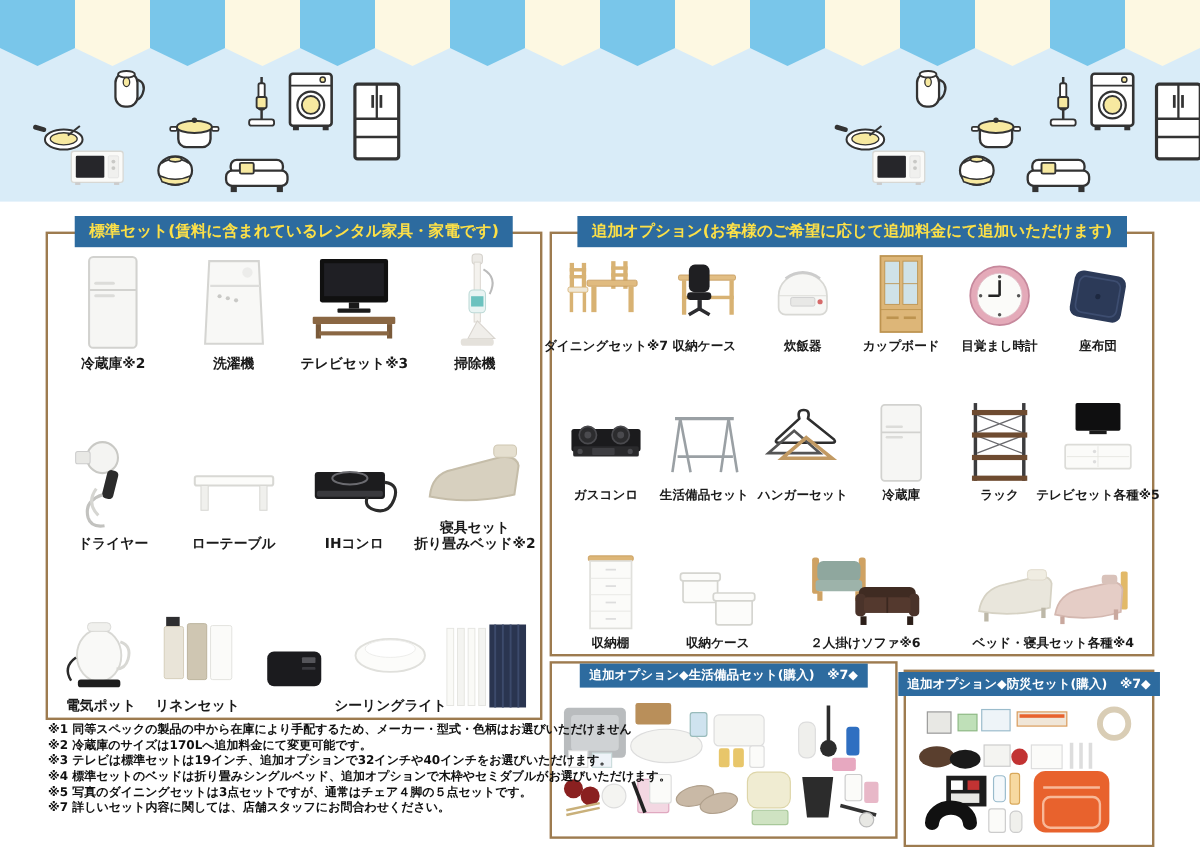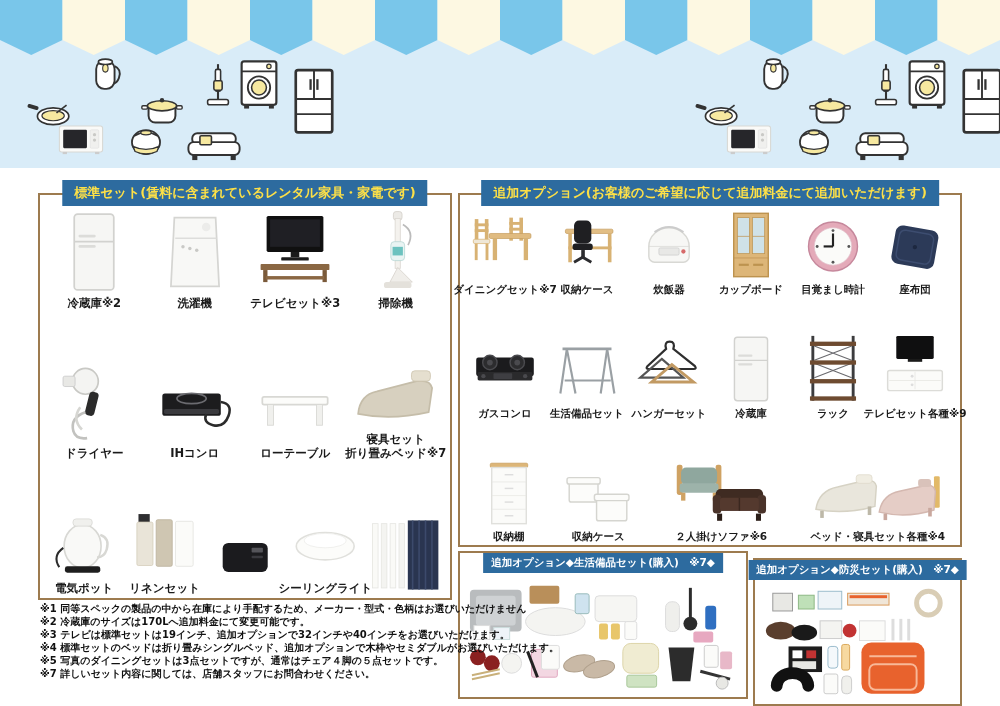--- a/index.html
+++ b/index.html
@@ -280,47 +280,47 @@
                 <rect x="42" y="38" width="11" height="28" rx="4" fill="#2b2b2b" transform="rotate(14 47 52)"></rect>
                 <path d="M40,62 q-18,6 -14,22 q3,10 16,8" stroke="#c2c2bf" stroke-width="3" fill="none"></path>
                 <path d="M34,56 q-10,14 2,26" stroke="#d6d6d2" stroke-width="3" fill="none"></path>
               </svg>
             </div>
             <div class="plabel">ドライヤー</div>
           </div>
           <div class="cell">
             <div class="img">
               <svg viewBox="0 0 100 100" preserveAspectRatio="xMidYMax meet">
+                <rect x="12" y="44" width="76" height="9" rx="2" fill="#fcfcfa" stroke="#d8d8d4" stroke-width="2"></rect>
+                <rect x="18" y="53" width="7" height="24" fill="#f0f0ed" stroke="#d8d8d4"></rect>
+                <rect x="75" y="53" width="7" height="24" fill="#f0f0ed" stroke="#d8d8d4"></rect>
+              </svg>
+            </div>
+            <div class="plabel">ローテーブル</div>
+          </div>
+          <div class="cell">
+            <div class="img">
+              <svg viewBox="0 0 100 100" preserveAspectRatio="xMidYMax meet">
                 <rect x="12" y="40" width="68" height="26" rx="3" fill="#1c1c1e"></rect>
                 <ellipse cx="46" cy="46" rx="17" ry="6" fill="none" stroke="#6b6b70" stroke-width="2"></ellipse>
                 <rect x="14" y="58" width="64" height="6" rx="2" fill="#3a3a3e"></rect>
                 <path d="M80,50 q14,2 9,16 q-5,14 -18,11 q-12,-3 -8,-13" stroke="#2b2b2b" stroke-width="3" fill="none"></path>
               </svg>
             </div>
             <div class="plabel">IHコンロ</div>
           </div>
           <div class="cell">
             <div class="img">
               <svg viewBox="0 0 100 100" preserveAspectRatio="xMidYMax meet">
-                <rect x="12" y="44" width="76" height="9" rx="2" fill="#fcfcfa" stroke="#d8d8d4" stroke-width="2"></rect>
-                <rect x="18" y="53" width="7" height="24" fill="#f0f0ed" stroke="#d8d8d4"></rect>
-                <rect x="75" y="53" width="7" height="24" fill="#f0f0ed" stroke="#d8d8d4"></rect>
-              </svg>
-            </div>
-            <div class="plabel">ローテーブル</div>
-          </div>
-          <div class="cell">
-            <div class="img">
-              <svg viewBox="0 0 100 100" preserveAspectRatio="xMidYMax meet">
                 <path d="M6,80 q2,-22 22,-26 l46,-12 q16,-2 18,8 l-4,28 q-44,10 -82,2 z" fill="#d7d0bf" stroke="#c5bda9" stroke-width="2"></path>
                 <rect x="68" y="30" width="22" height="12" rx="4" fill="#e5dfcf" stroke="#cfc7b2"></rect>
               </svg>
             </div>
             <div class="plabel">寝具セット
-折り畳みベッド※7</div>
+折り畳みベッド※2</div>
           </div>
         </div>
         <div class="row">
           <div class="cell">
             <div class="img">
               <svg viewBox="0 0 100 100" preserveAspectRatio="xMidYMax meet">
                 <ellipse cx="48" cy="58" rx="23" ry="27" fill="#f9f9f7" stroke="#d8d8d4" stroke-width="2"></ellipse>
                 <rect x="36" y="24" width="24" height="9" rx="4" fill="#f0f0ed" stroke="#d8d8d4"></rect>
                 <path d="M70,44 q12,4 8,18 q-3,10 -12,10" fill="none" stroke="#d8d8d4" stroke-width="3"></path>
                 <rect x="26" y="83" width="44" height="8" rx="3" fill="#1e1e1e"></rect>
@@ -539,21 +539,21 @@
               <svg viewBox="0 0 100 100" preserveAspectRatio="xMidYMax meet">
                 <rect x="24" y="4" width="52" height="32" rx="2" fill="#0f0f10"></rect>
                 <rect x="40" y="36" width="20" height="4" fill="#1a1a1a"></rect>
                 <rect x="12" y="52" width="76" height="28" rx="3" fill="#fbfbf9" stroke="#dcdcd8" stroke-width="2"></rect>
                 <line x1="50" y1="54" x2="50" y2="78" stroke="#e4e4e0"></line>
                 <line x1="14" y1="66" x2="86" y2="66" stroke="#e4e4e0"></line>
                 <circle cx="46" cy="60" r="2" fill="#ddd"></circle>
                 <circle cx="46" cy="72" r="2" fill="#ddd"></circle>
               </svg>
             </div>
-            <div class="plabel">テレビセット各種※9</div>
+            <div class="plabel">テレビセット各種※5</div>
           </div>
         </div>
         <div class="row">
           <div class="cell">
             <div class="img">
               <svg viewBox="0 0 100 100" preserveAspectRatio="xMidYMax meet">
                 <rect x="24" y="10" width="52" height="6" rx="2" fill="#ddb678" stroke="#c69a58"></rect>
                 <rect x="26" y="16" width="48" height="78" fill="#fbfbf9" stroke="#e0e0dc" stroke-width="2"></rect>
                 <line x1="26" y1="36" x2="74" y2="36" stroke="#e6e6e2"></line>
                 <line x1="26" y1="55" x2="74" y2="55" stroke="#e6e6e2"></line>

